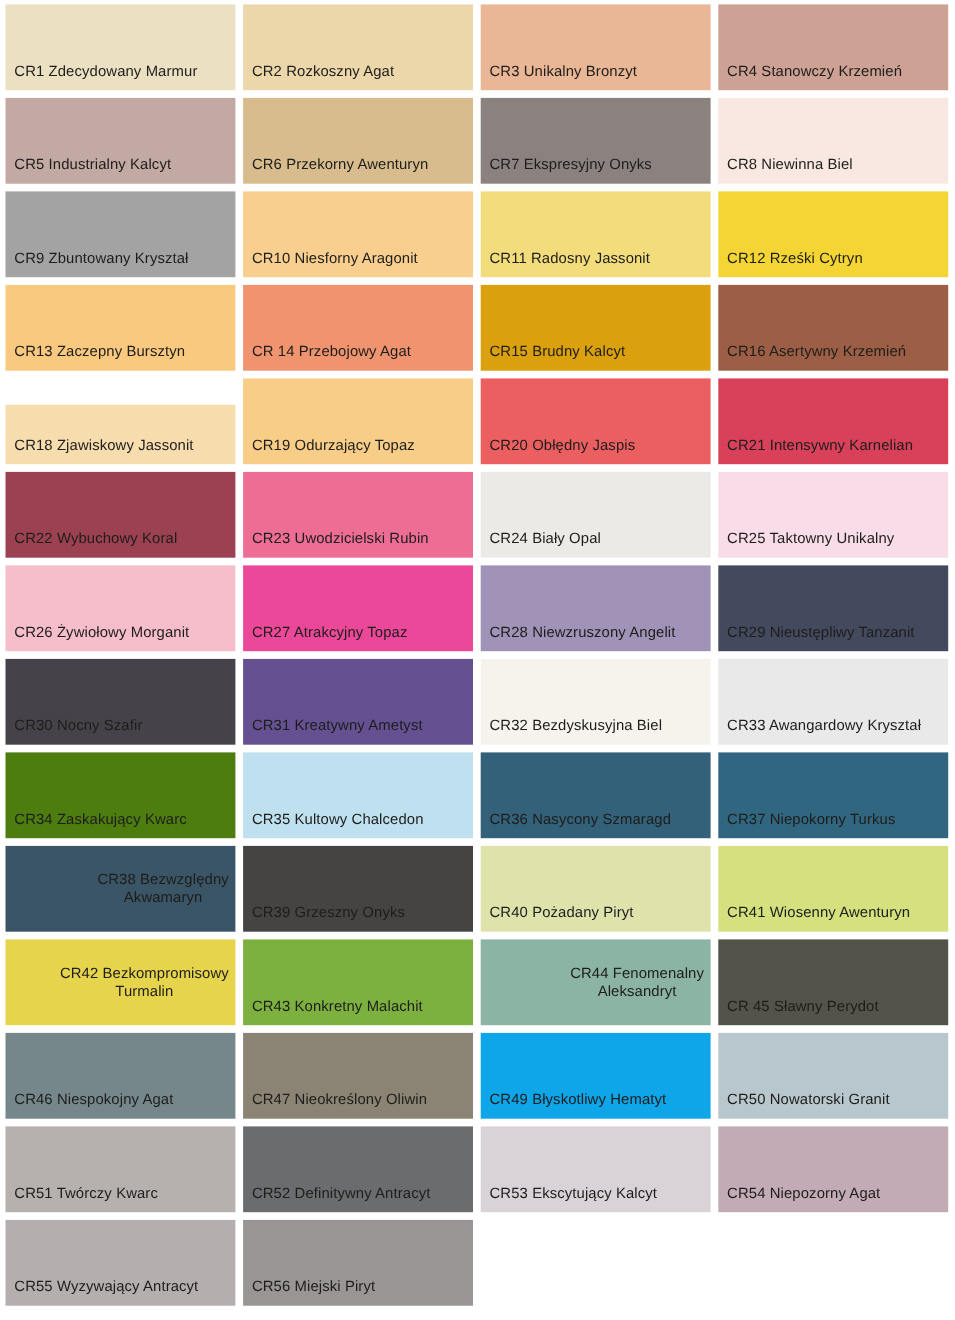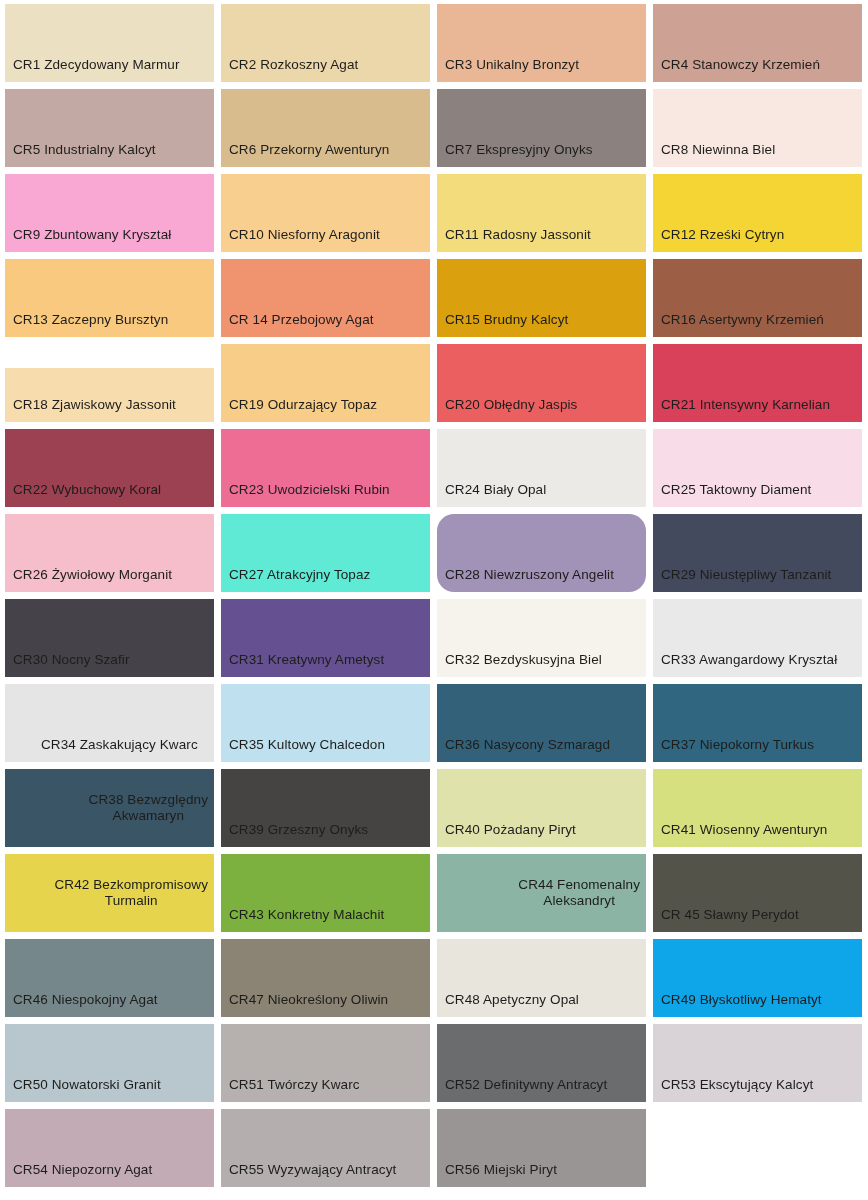--- a/index.html
+++ b/index.html
@@ -84,21 +84,21 @@
     </div>
     <div class="swatch" style="background: rgb(216, 188, 142);">
       <span class="swatch-label">CR6 Przekorny Awenturyn</span>
     </div>
     <div class="swatch" style="background: rgb(139, 130, 128);">
       <span class="swatch-label">CR7 Ekspresyjny Onyks</span>
     </div>
     <div class="swatch" style="background: rgb(248, 232, 225); align-items: flex-end;">
       <span class="swatch-label">CR8 Niewinna Biel</span>
     </div>
-    <div class="swatch" style="background: #f9a8d4;">
+    <div class="swatch" style="background: #a3a3a3;">
       <span class="swatch-label">CR9 Zbuntowany Kryształ</span>
     </div>
     <div class="swatch" style="background: rgb(248, 207, 142);">
       <span class="swatch-label">CR10 Niesforny Aragonit</span>
     </div>
     <div class="swatch" style="background: rgb(242, 220, 124);">
       <span class="swatch-label">CR11 Radosny Jassonit</span>
     </div>
     <div class="swatch" style="background: rgb(244, 213, 52);">
       <span class="swatch-label">CR12 Rześki Cytryn</span>
@@ -130,47 +130,47 @@
     <div class="swatch" style="background: rgb(156, 65, 82);">
       <span class="swatch-label">CR22 Wybuchowy Koral</span>
     </div>
     <div class="swatch" style="background: rgb(237, 109, 149);">
       <span class="swatch-label">CR23 Uwodzicielski Rubin</span>
     </div>
     <div class="swatch" style="background: rgb(235, 234, 230);">
       <span class="swatch-label">CR24 Biały Opal</span>
     </div>
     <div class="swatch" style="background: rgb(248, 220, 231);">
-      <span class="swatch-label">CR25 Taktowny Diament</span>
+      <span class="swatch-label">CR25 Taktowny Unikalny</span>
     </div>
     <div class="swatch" style="background: rgb(246, 189, 203);">
       <span class="swatch-label">CR26 Żywiołowy Morganit</span>
     </div>
-    <div class="swatch" style="background: #5eead4;">
+    <div class="swatch" style="background: #ec4899;">
       <span class="swatch-label">CR27 Atrakcyjny Topaz</span>
     </div>
-    <div class="swatch" style="background: rgb(161, 146, 183); border-radius: 17px;">
+    <div class="swatch" style="background: rgb(161, 146, 183);">
       <span class="swatch-label">CR28 Niewzruszony Angelit</span>
     </div>
     <div class="swatch" style="background: rgb(67, 74, 94);">
       <span class="swatch-label">CR29 Nieustępliwy Tanzanit</span>
     </div>
     <div class="swatch" style="background: rgb(69, 67, 73);">
       <span class="swatch-label">CR30 Nocny Szafir</span>
     </div>
     <div class="swatch" style="background: rgb(101, 81, 146);">
       <span class="swatch-label">CR31 Kreatywny Ametyst</span>
     </div>
     <div class="swatch" style="background: rgb(246, 243, 236);">
       <span class="swatch-label">CR32 Bezdyskusyjna Biel</span>
     </div>
     <div class="swatch" style="background: rgb(233, 233, 233);">
       <span class="swatch-label">CR33 Awangardowy Kryształ</span>
     </div>
-    <div class="swatch" style="background: #e5e5e5; padding-left: 28px;">
+    <div class="swatch" style="background: #4d7c0f;">
       <span class="swatch-label">CR34 Zaskakujący Kwarc</span>
     </div>
     <div class="swatch" style="background: rgb(191, 224, 239);">
       <span class="swatch-label">CR35 Kultowy Chalcedon</span>
     </div>
     <div class="swatch" style="background: rgb(51, 97, 121);">
       <span class="swatch-label">CR36 Nasycony Szmaragd</span>
     </div>
     <div class="swatch" style="background: rgb(48, 102, 127);">
       <span class="swatch-label">CR37 Niepokorny Turkus</span>
@@ -200,23 +200,20 @@
 Aleksandryt</span>
     </div>
     <div class="swatch" style="background: rgb(83, 83, 74);">
       <span class="swatch-label">CR 45 Sławny Perydot</span>
     </div>
     <div class="swatch" style="background: rgb(118, 135, 139);">
       <span class="swatch-label">CR46 Niespokojny Agat</span>
     </div>
     <div class="swatch" style="background: rgb(139, 131, 115);">
       <span class="swatch-label">CR47 Nieokreślony Oliwin</span>
-    </div>
-    <div class="swatch" style="background: rgb(232, 229, 220);">
-      <span class="swatch-label">CR48 Apetyczny Opal</span>
     </div>
     <div class="swatch" style="background: #0ea5e9;">
       <span class="swatch-label">CR49 Błyskotliwy Hematyt</span>
     </div>
     <div class="swatch" style="background: rgb(184, 198, 205);">
       <span class="swatch-label">CR50 Nowatorski Granit</span>
     </div>
     <div class="swatch" style="background: rgb(182, 177, 175);">
       <span class="swatch-label">CR51 Twórczy Kwarc</span>
     </div>

